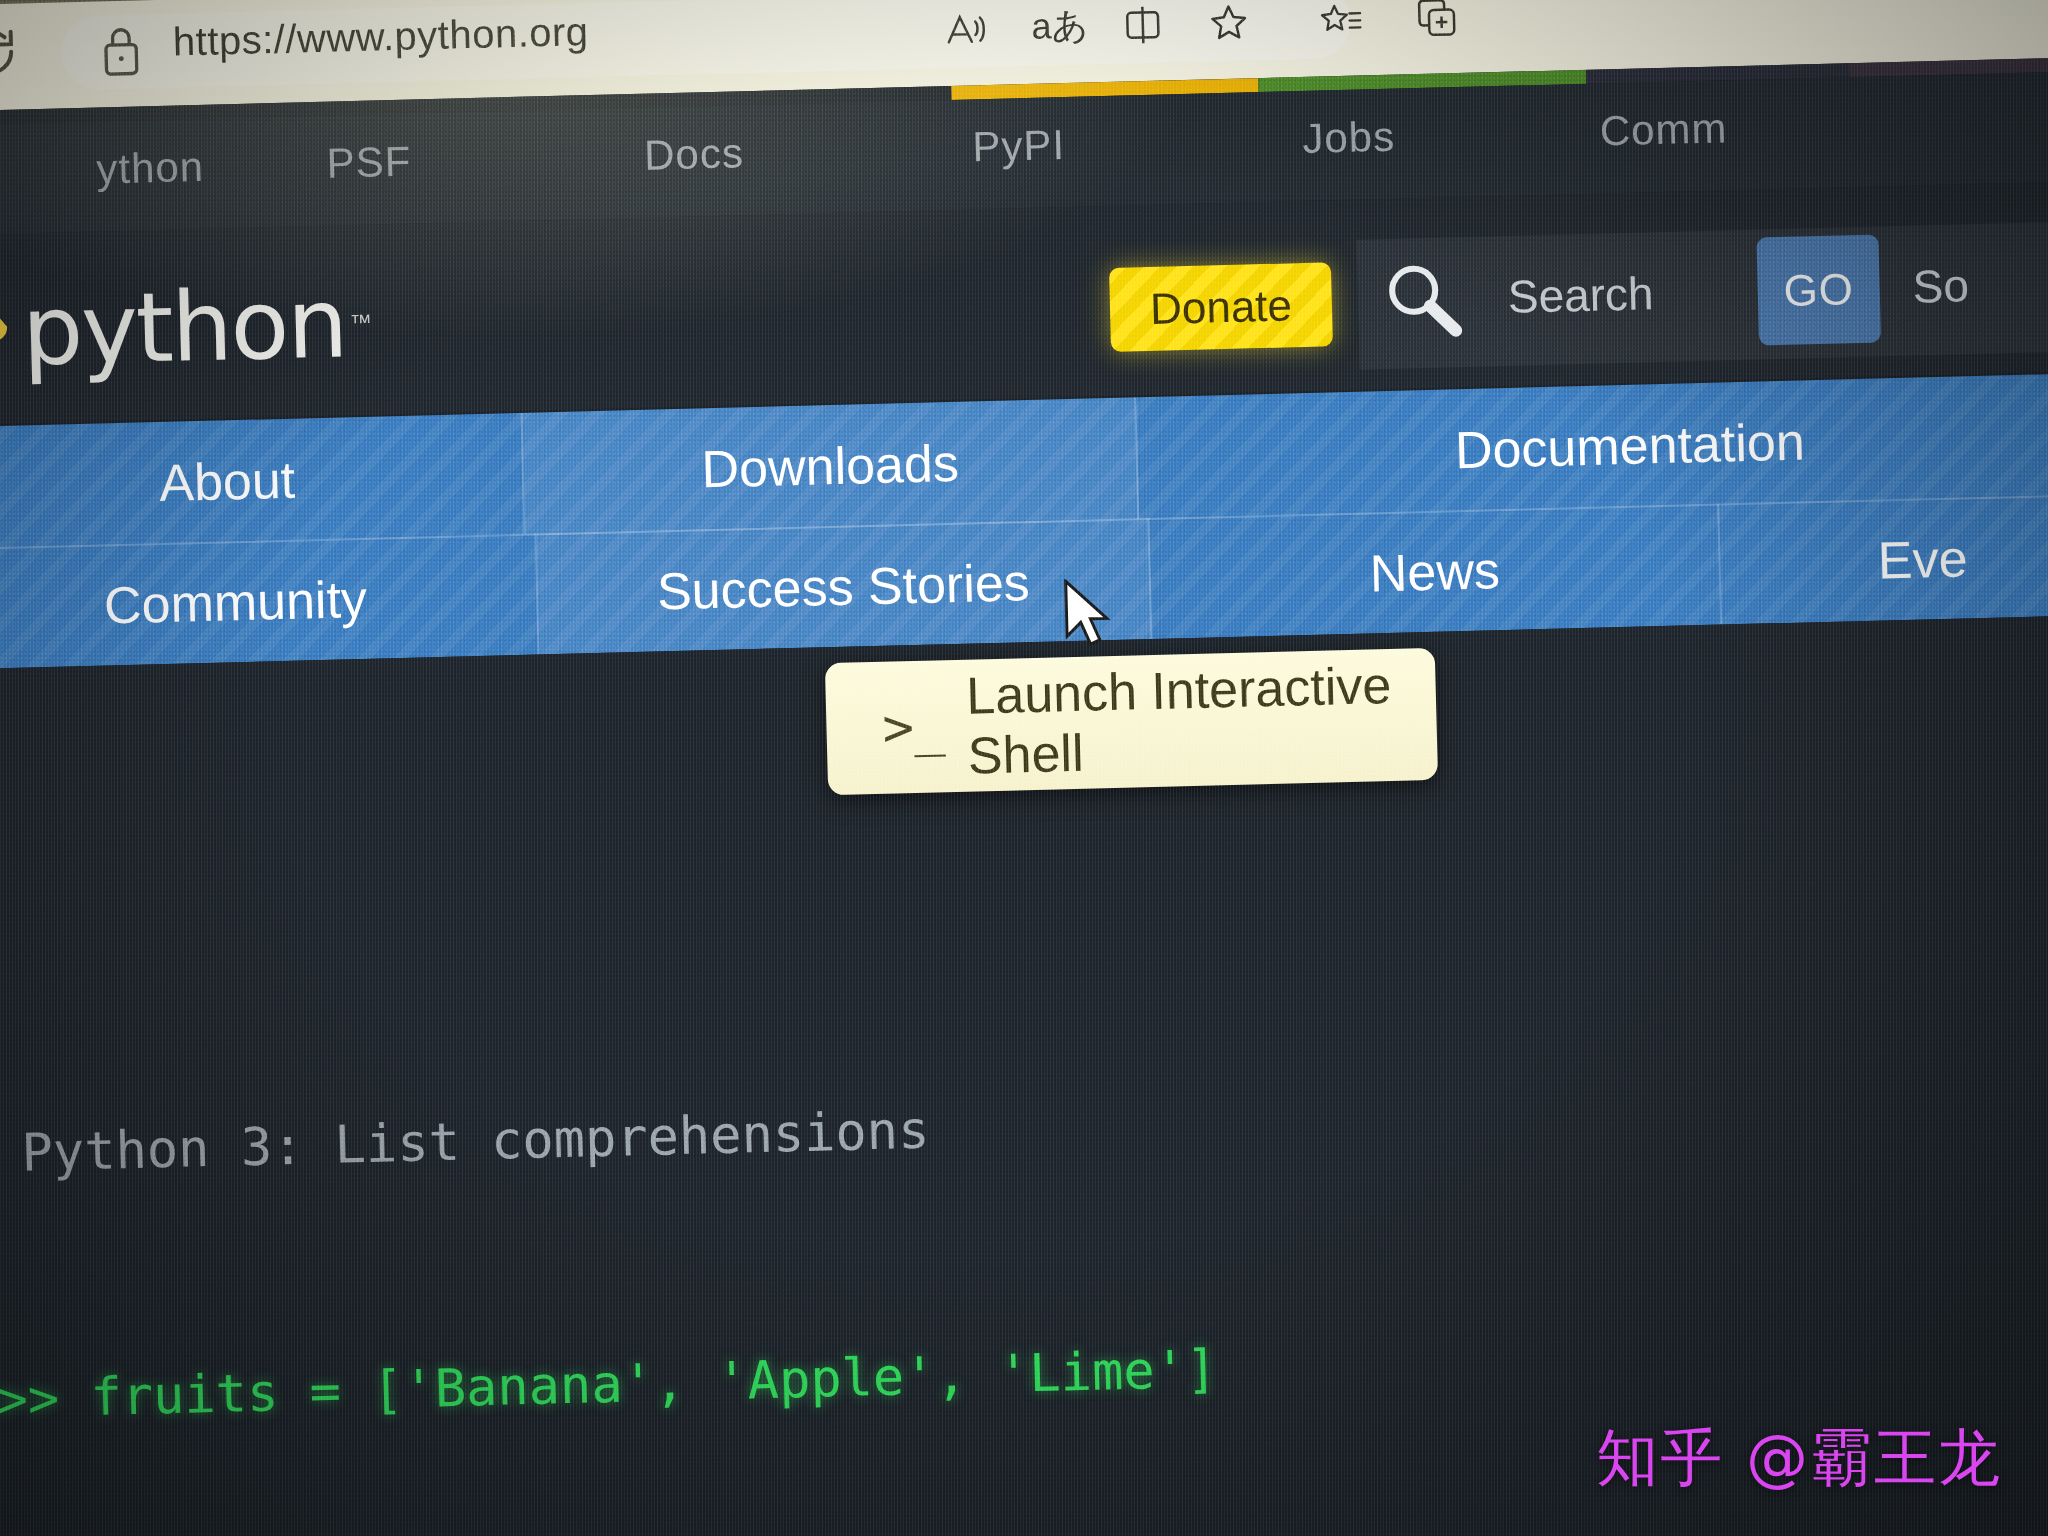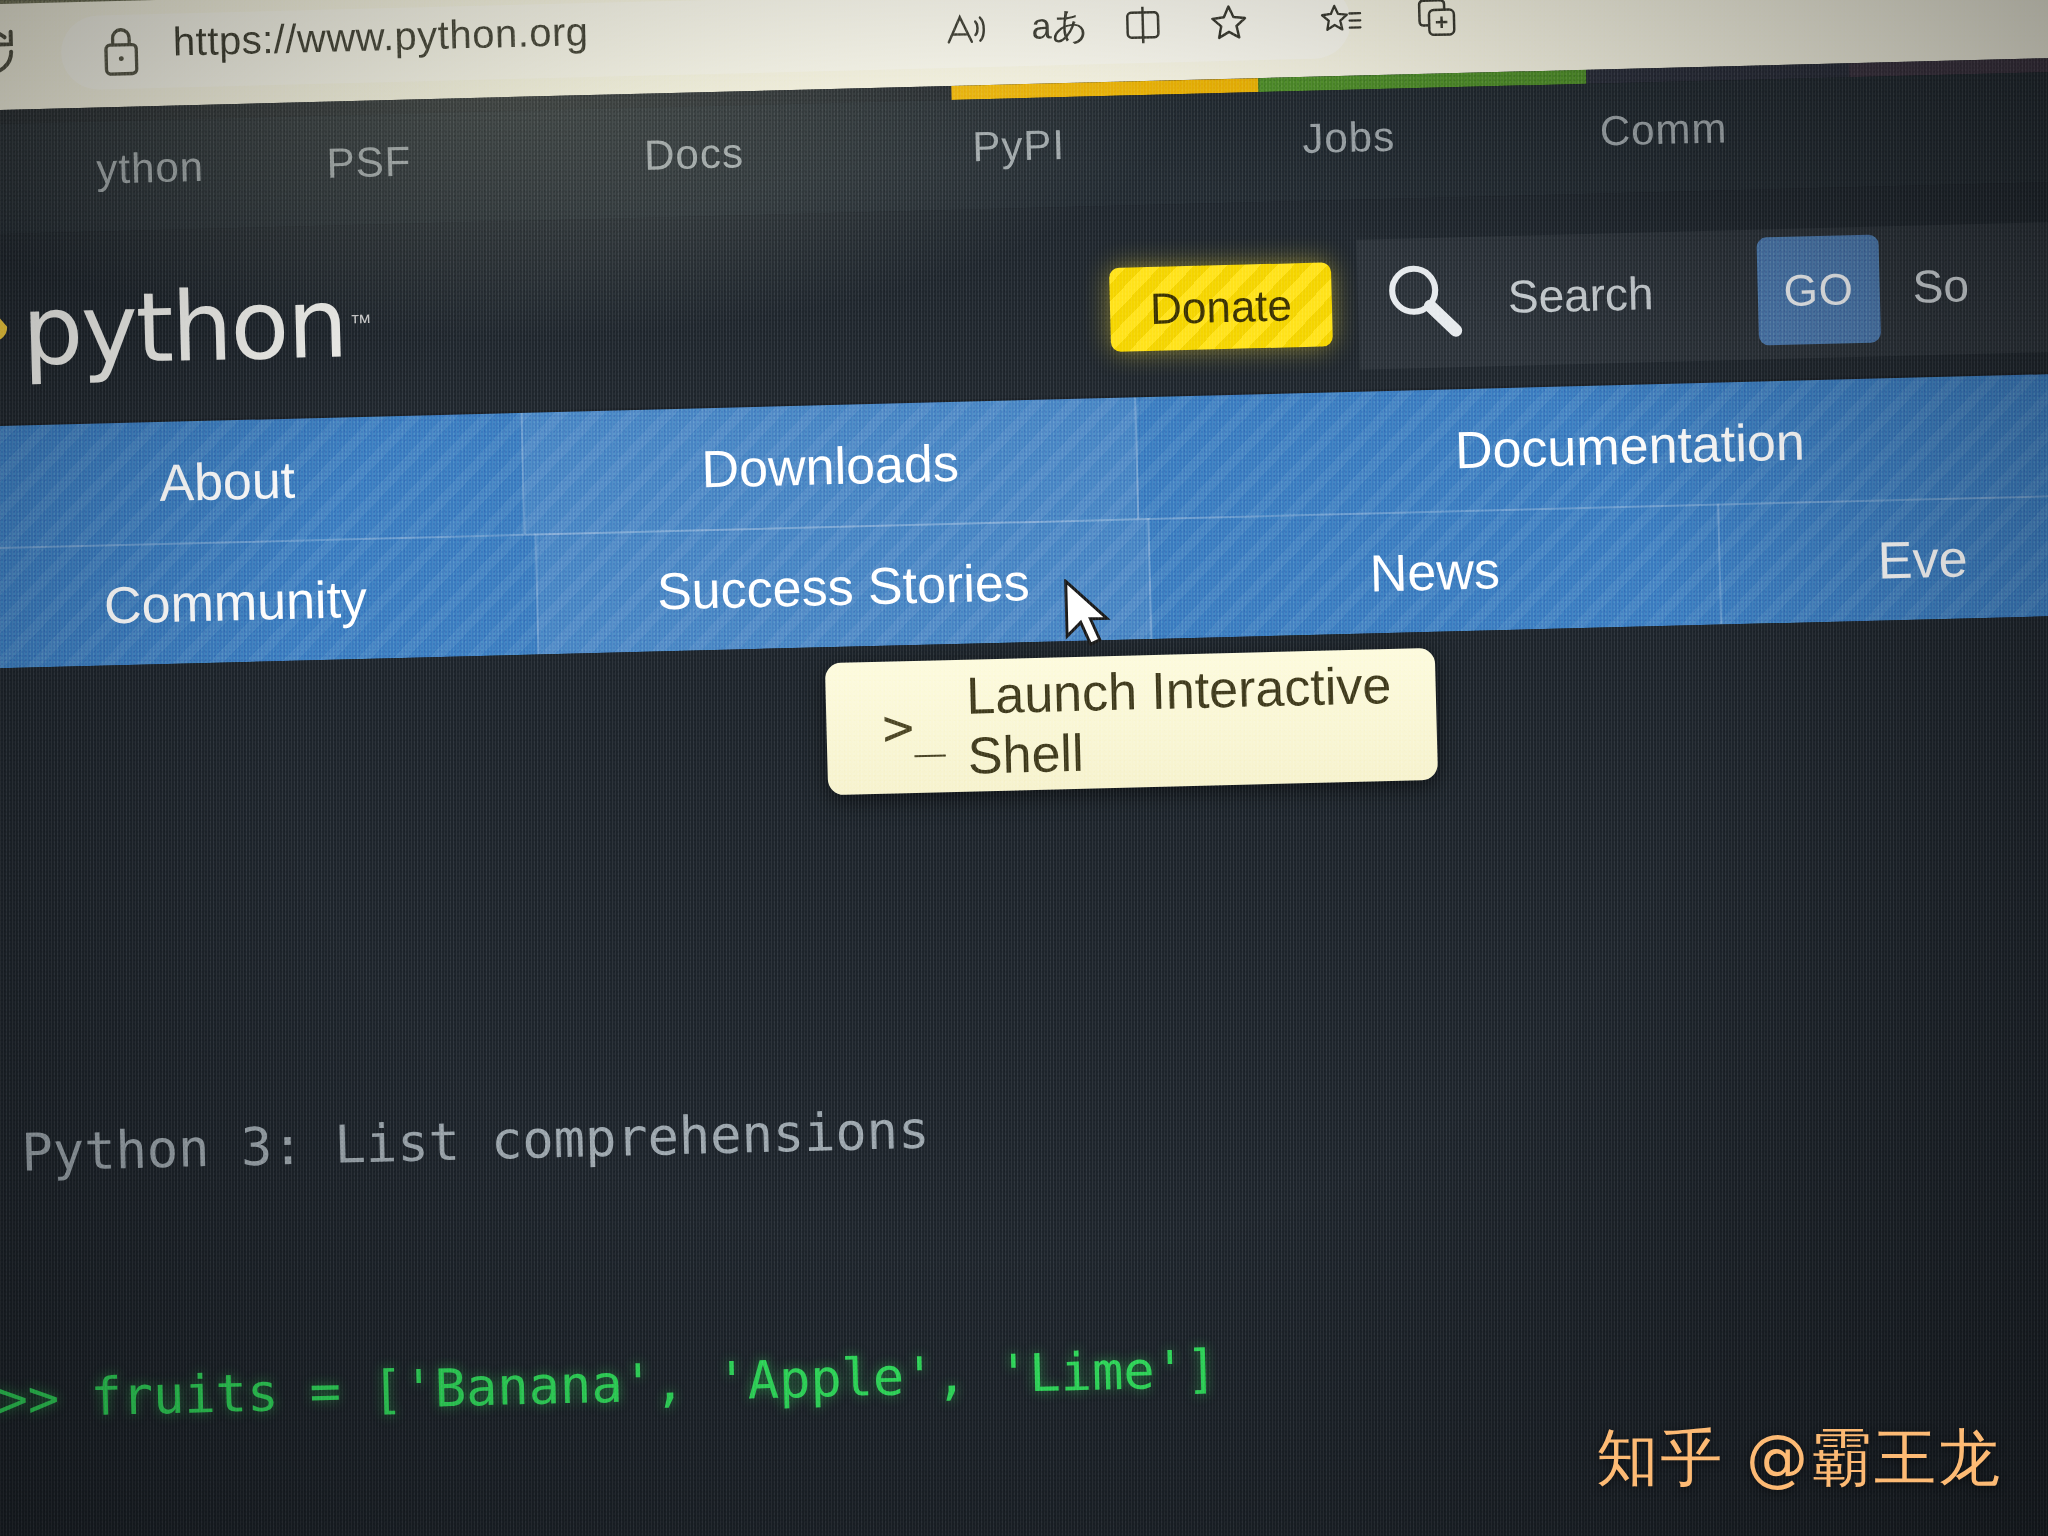--- a/index.html
+++ b/index.html
@@ -95,21 +95,21 @@
       radial-gradient(rgba(255,255,255,.5) 1px, transparent 1px),
       radial-gradient(rgba(0,0,0,.5) 1px, transparent 1px);
     background-size:4px 4px, 5px 5px;background-position:0 0, 2px 3px;}
   .vignette{position:absolute;inset:0;pointer-events:none;
     background:radial-gradient(ellipse at 48% 46%, rgba(0,0,0,0) 46%, rgba(0,0,0,.42) 100%);}
   .scan{position:absolute;inset:0;pointer-events:none;opacity:.10;
     background:repeating-linear-gradient(90deg, rgba(255,255,255,.7) 0 1px, rgba(0,0,0,0) 1px 3px);}
   .glow{position:absolute;left:-200px;top:-180px;width:1400px;height:520px;pointer-events:none;
         background:radial-gradient(ellipse at center, rgba(255,255,210,.18), rgba(255,255,210,0) 70%);}
 
-  .watermark{position:absolute;right:46px;bottom:36px;color:#fdba74;font-size:62px;letter-spacing:2px;
+  .watermark{position:absolute;right:46px;bottom:36px;color:#d946ef;font-size:62px;letter-spacing:2px;
              font-family:"DejaVu Sans",sans-serif;text-shadow:0 2px 8px rgba(0,0,0,.5);}
 </style>
 </head>
 <body>
 
 <div id="photo">
   <div id="screen">
 
     <div class="chrome">
       <div class="chrome-tabstrip"></div>

